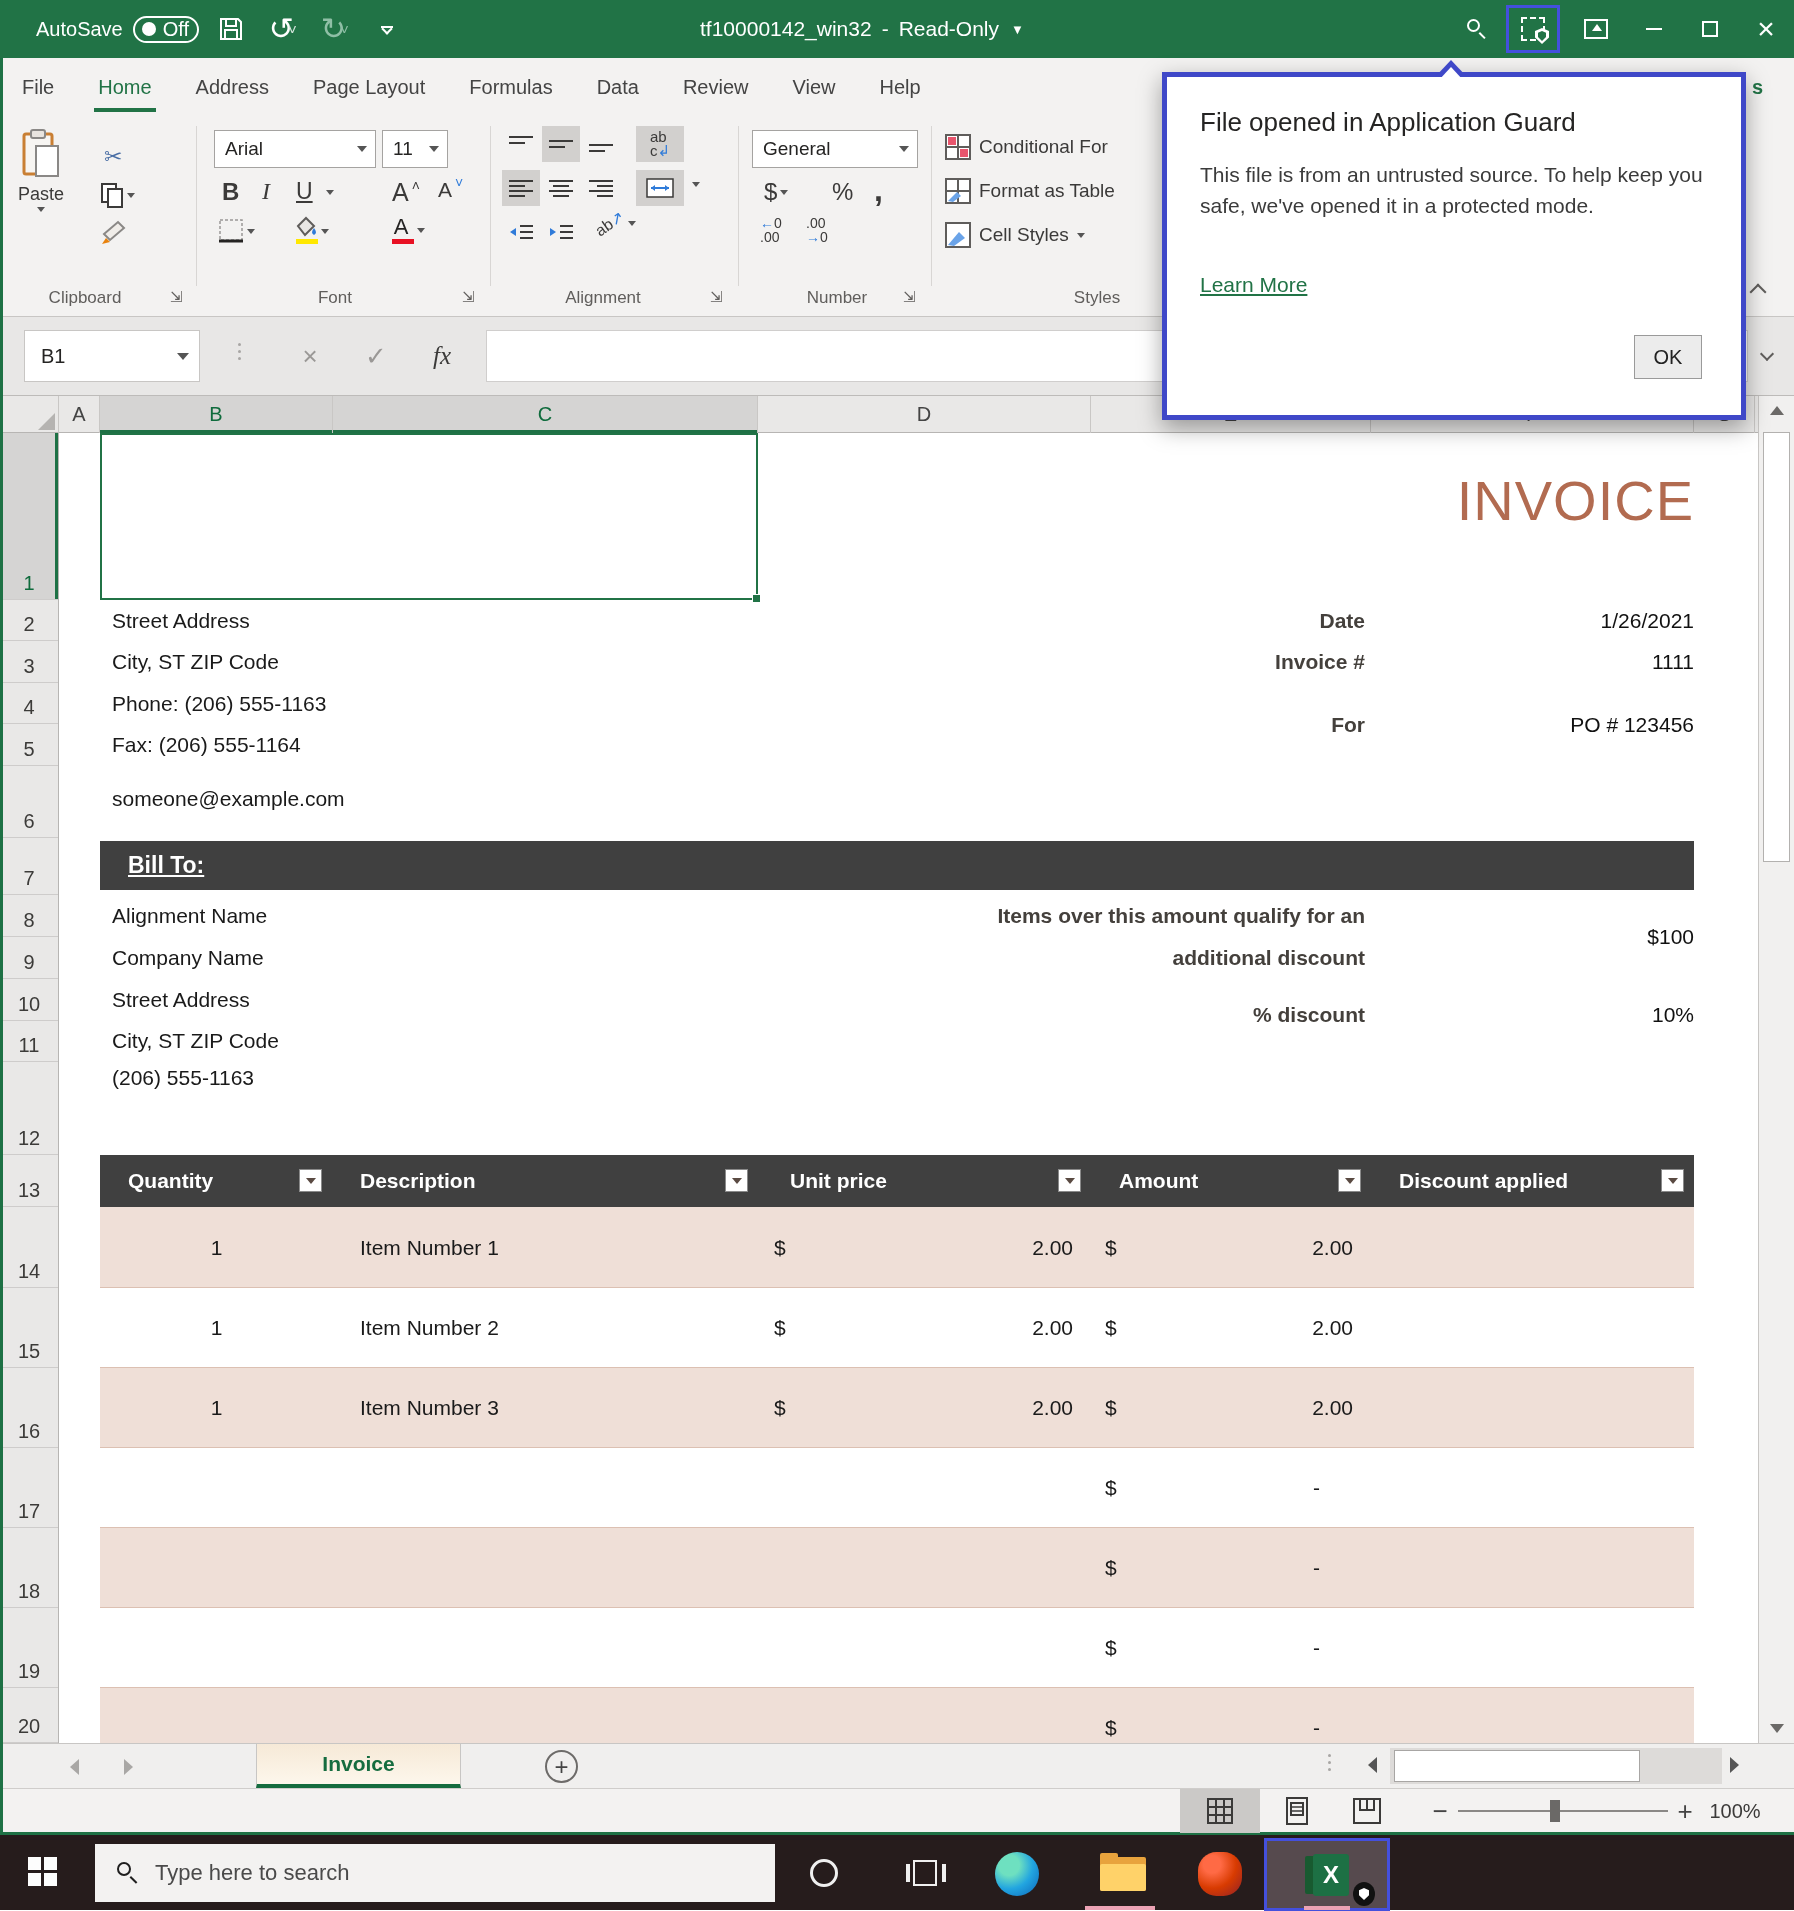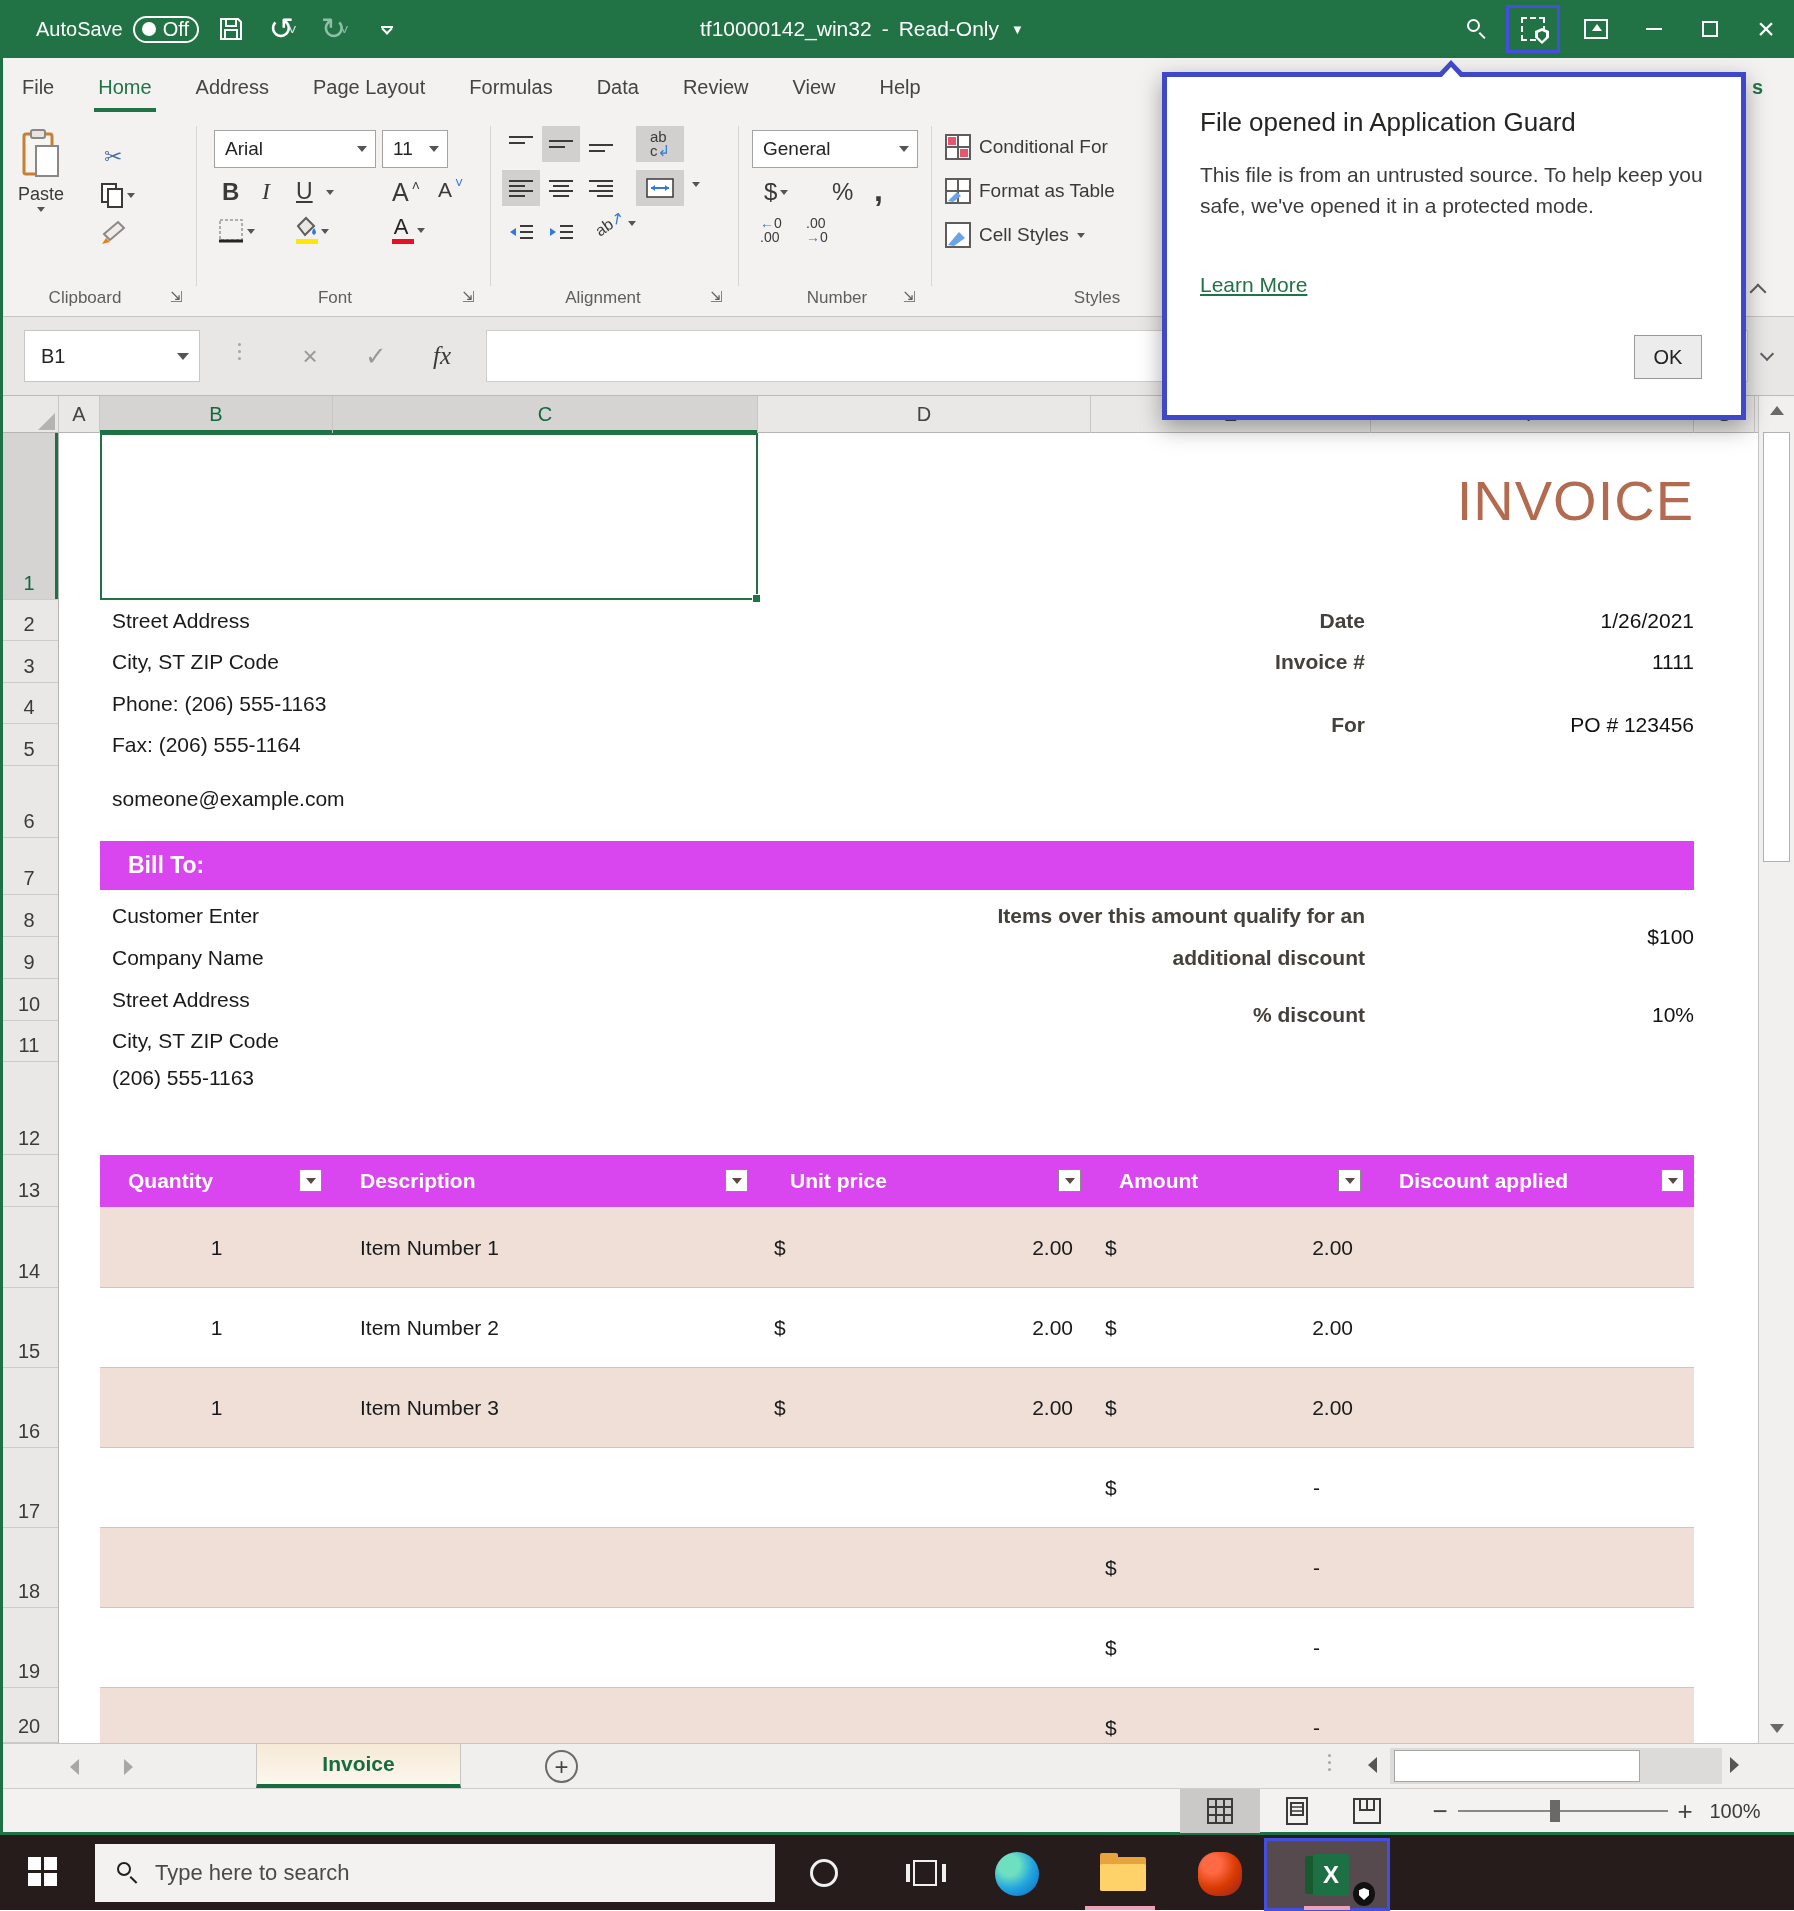--- a/index.html
+++ b/index.html
@@ -102,21 +102,21 @@
 
   
   .gridarea { position:absolute; left:59px; top:433px; width:1699px; height:1310px; background:#fff; overflow:hidden; }
   .ga { position:absolute; }
   .celltext { font-size:21px; color:#1a1a1a; }
   .blab { font-weight:bold; color:#44403c; font-size:21px; text-align:right; }
   .bval { font-size:21px; color:#111; text-align:right; }
   .inv-title { position:absolute; left:1035px; top:35px; width:600px; text-align:right; font-size:56px; color:#b26b50; letter-spacing:1px; }
   .selectionbox { position:absolute; left:41px; top:0; width:658px; height:167px; border:2px solid #217346; z-index:5; }
   .selectionbox .handle { position:absolute; right:-5px; bottom:-5px; width:9px; height:9px; background:#217346; border:1px solid #fff; }
-  .band { position:absolute; left:41px; width:1594px; background:#d946ef; color:#fff; }
+  .band { position:absolute; left:41px; width:1594px; background:#404040; color:#fff;text-decoration:underline; }
   .billband { top:408px; height:49px; display:flex; align-items:center; padding-left:28px; font-size:23px; font-weight:bold; }
   .tooltip { position:absolute; left:294px; top:173px; width:244px; height:203px; background:#fbf9dd; border:1px solid #a3a19f;
              box-shadow:3px 3px 6px rgba(0,0,0,.28); padding:8px 13px; font-size:19px; line-height:31px; color:#76726e; z-index:20; overflow:hidden; }
 
   
   .thead { top:722px; height:52px; }
   .thead .hl { position:absolute; top:0; height:52px; line-height:52px; font-size:21px; font-weight:bold; color:#fff; }
   .filterbtn { position:absolute; top:14px; width:23px; height:23px; background:#fff; border:1px solid #8a8a8a; display:flex; align-items:center; justify-content:center; }
   .filterbtn i { border-left:5px solid transparent; border-right:5px solid transparent; border-top:6px solid #5a4a42; }
   .stripe { position:absolute; left:41px; width:1594px; border-bottom:1px solid #dcc0b2; }
@@ -564,21 +564,21 @@
     <div class="ga blab" style="left:941px; top:167px; width:365px; height:41px; line-height:41px;">Date</div>
     <div class="ga bval" style="left:1335px; top:167px; width:300px; height:41px; line-height:41px;">1/26/2021</div>
     <div class="ga blab" style="left:941px; top:208px; width:365px; height:42px; line-height:42px;">Invoice #</div>
     <div class="ga bval" style="left:1335px; top:208px; width:300px; height:42px; line-height:42px;">1111</div>
     <div class="ga blab" style="left:941px; top:271px; width:365px; height:42px; line-height:42px;">For</div>
     <div class="ga bval" style="left:1335px; top:271px; width:300px; height:42px; line-height:42px;">PO # 123456</div>
 
     <div class="band billband">
         <span>Bill To:</span>
       </div>
-    <div class="ga celltext" style="left:53px; top:462px; height:42px; line-height:42px;">Customer Enter</div>
+    <div class="ga celltext" style="left:53px; top:462px; height:42px; line-height:42px;">Alignment Name</div>
     <div class="ga celltext" style="left:53px; top:504px; height:42px; line-height:42px;">Company Name</div>
     <div class="ga celltext" style="left:53px; top:546px; height:42px; line-height:42px;">Street Address</div>
     <div class="ga celltext" style="left:53px; top:587px; height:42px; line-height:42px;">City, ST  ZIP Code</div>
     <div class="ga celltext" style="left:53px; top:624px; height:42px; line-height:42px;">(206) 555-1163</div>
 
     <div class="ga blab" style="left:641px; top:462px; width:665px; height:42px; line-height:42px;">Items over this amount qualify for an</div>
     <div class="ga blab" style="left:641px; top:504px; width:665px; height:42px; line-height:42px;">additional discount</div>
     <div class="ga bval" style="left:1335px; top:483px; width:300px; height:42px; line-height:42px;">$100</div>
     <div class="ga blab" style="left:641px; top:561px; width:665px; height:42px; line-height:42px;">% discount</div>
     <div class="ga bval" style="left:1335px; top:561px; width:300px; height:42px; line-height:42px;">10%</div>

